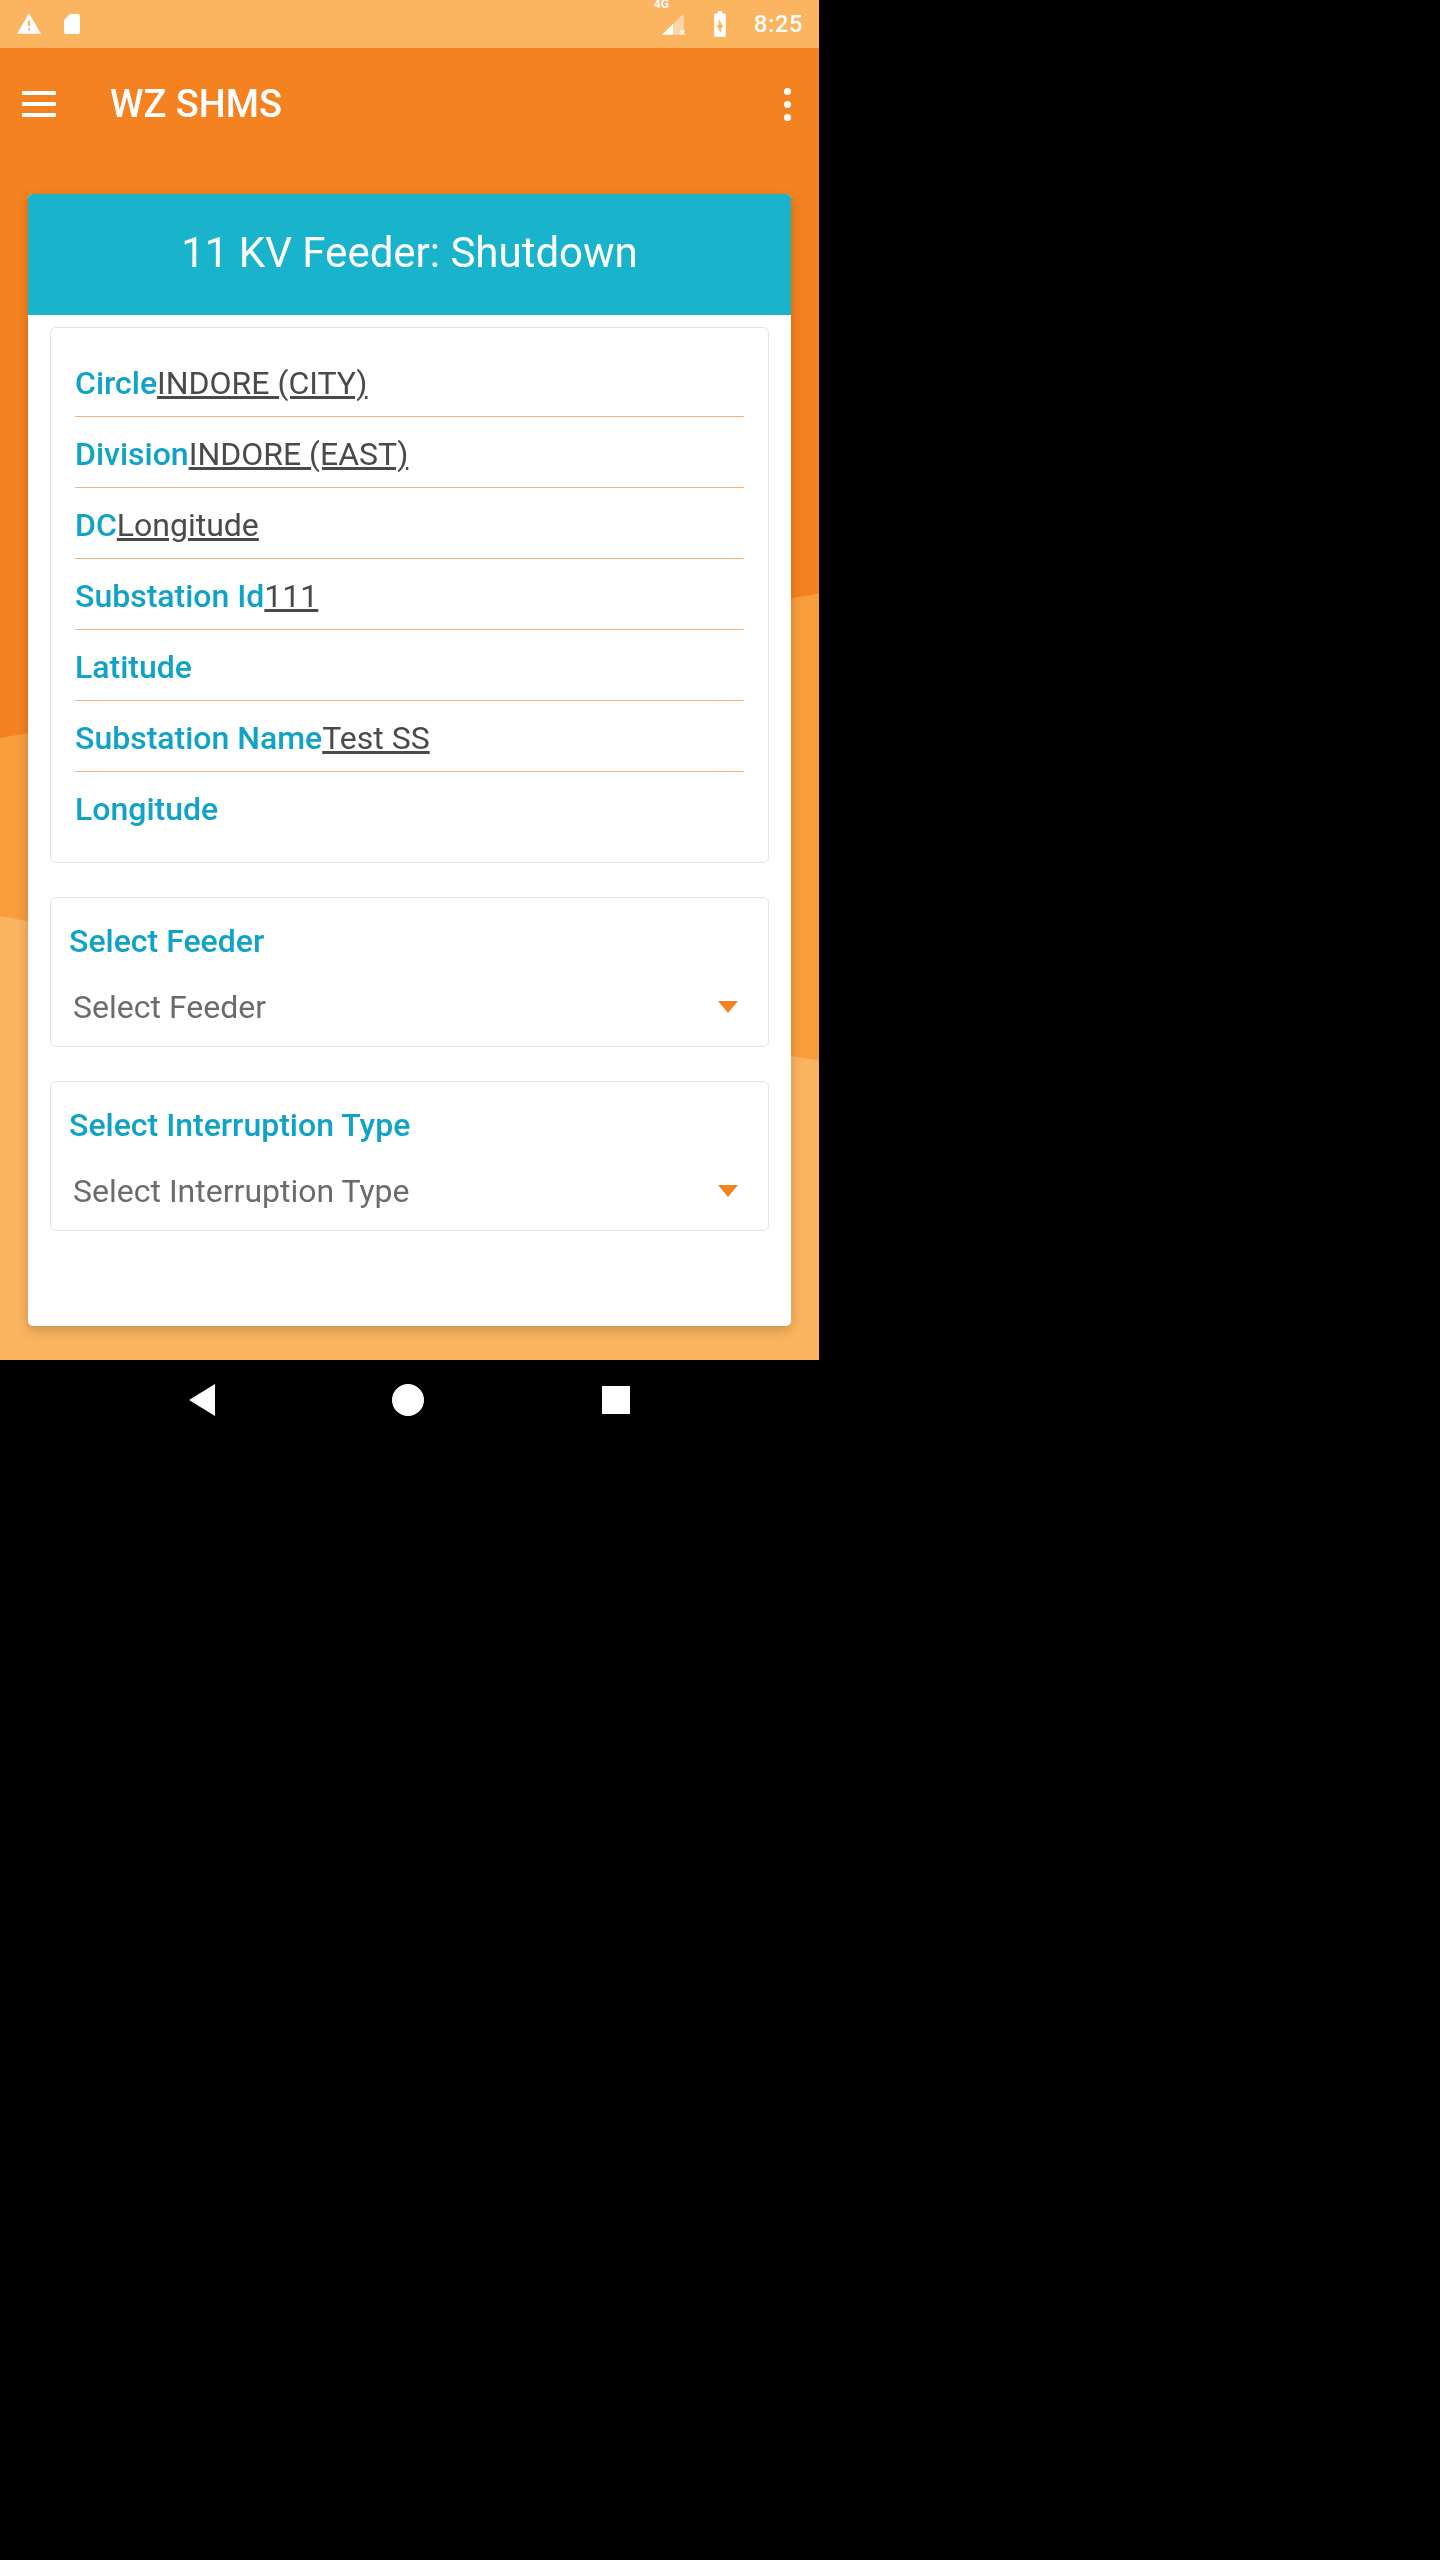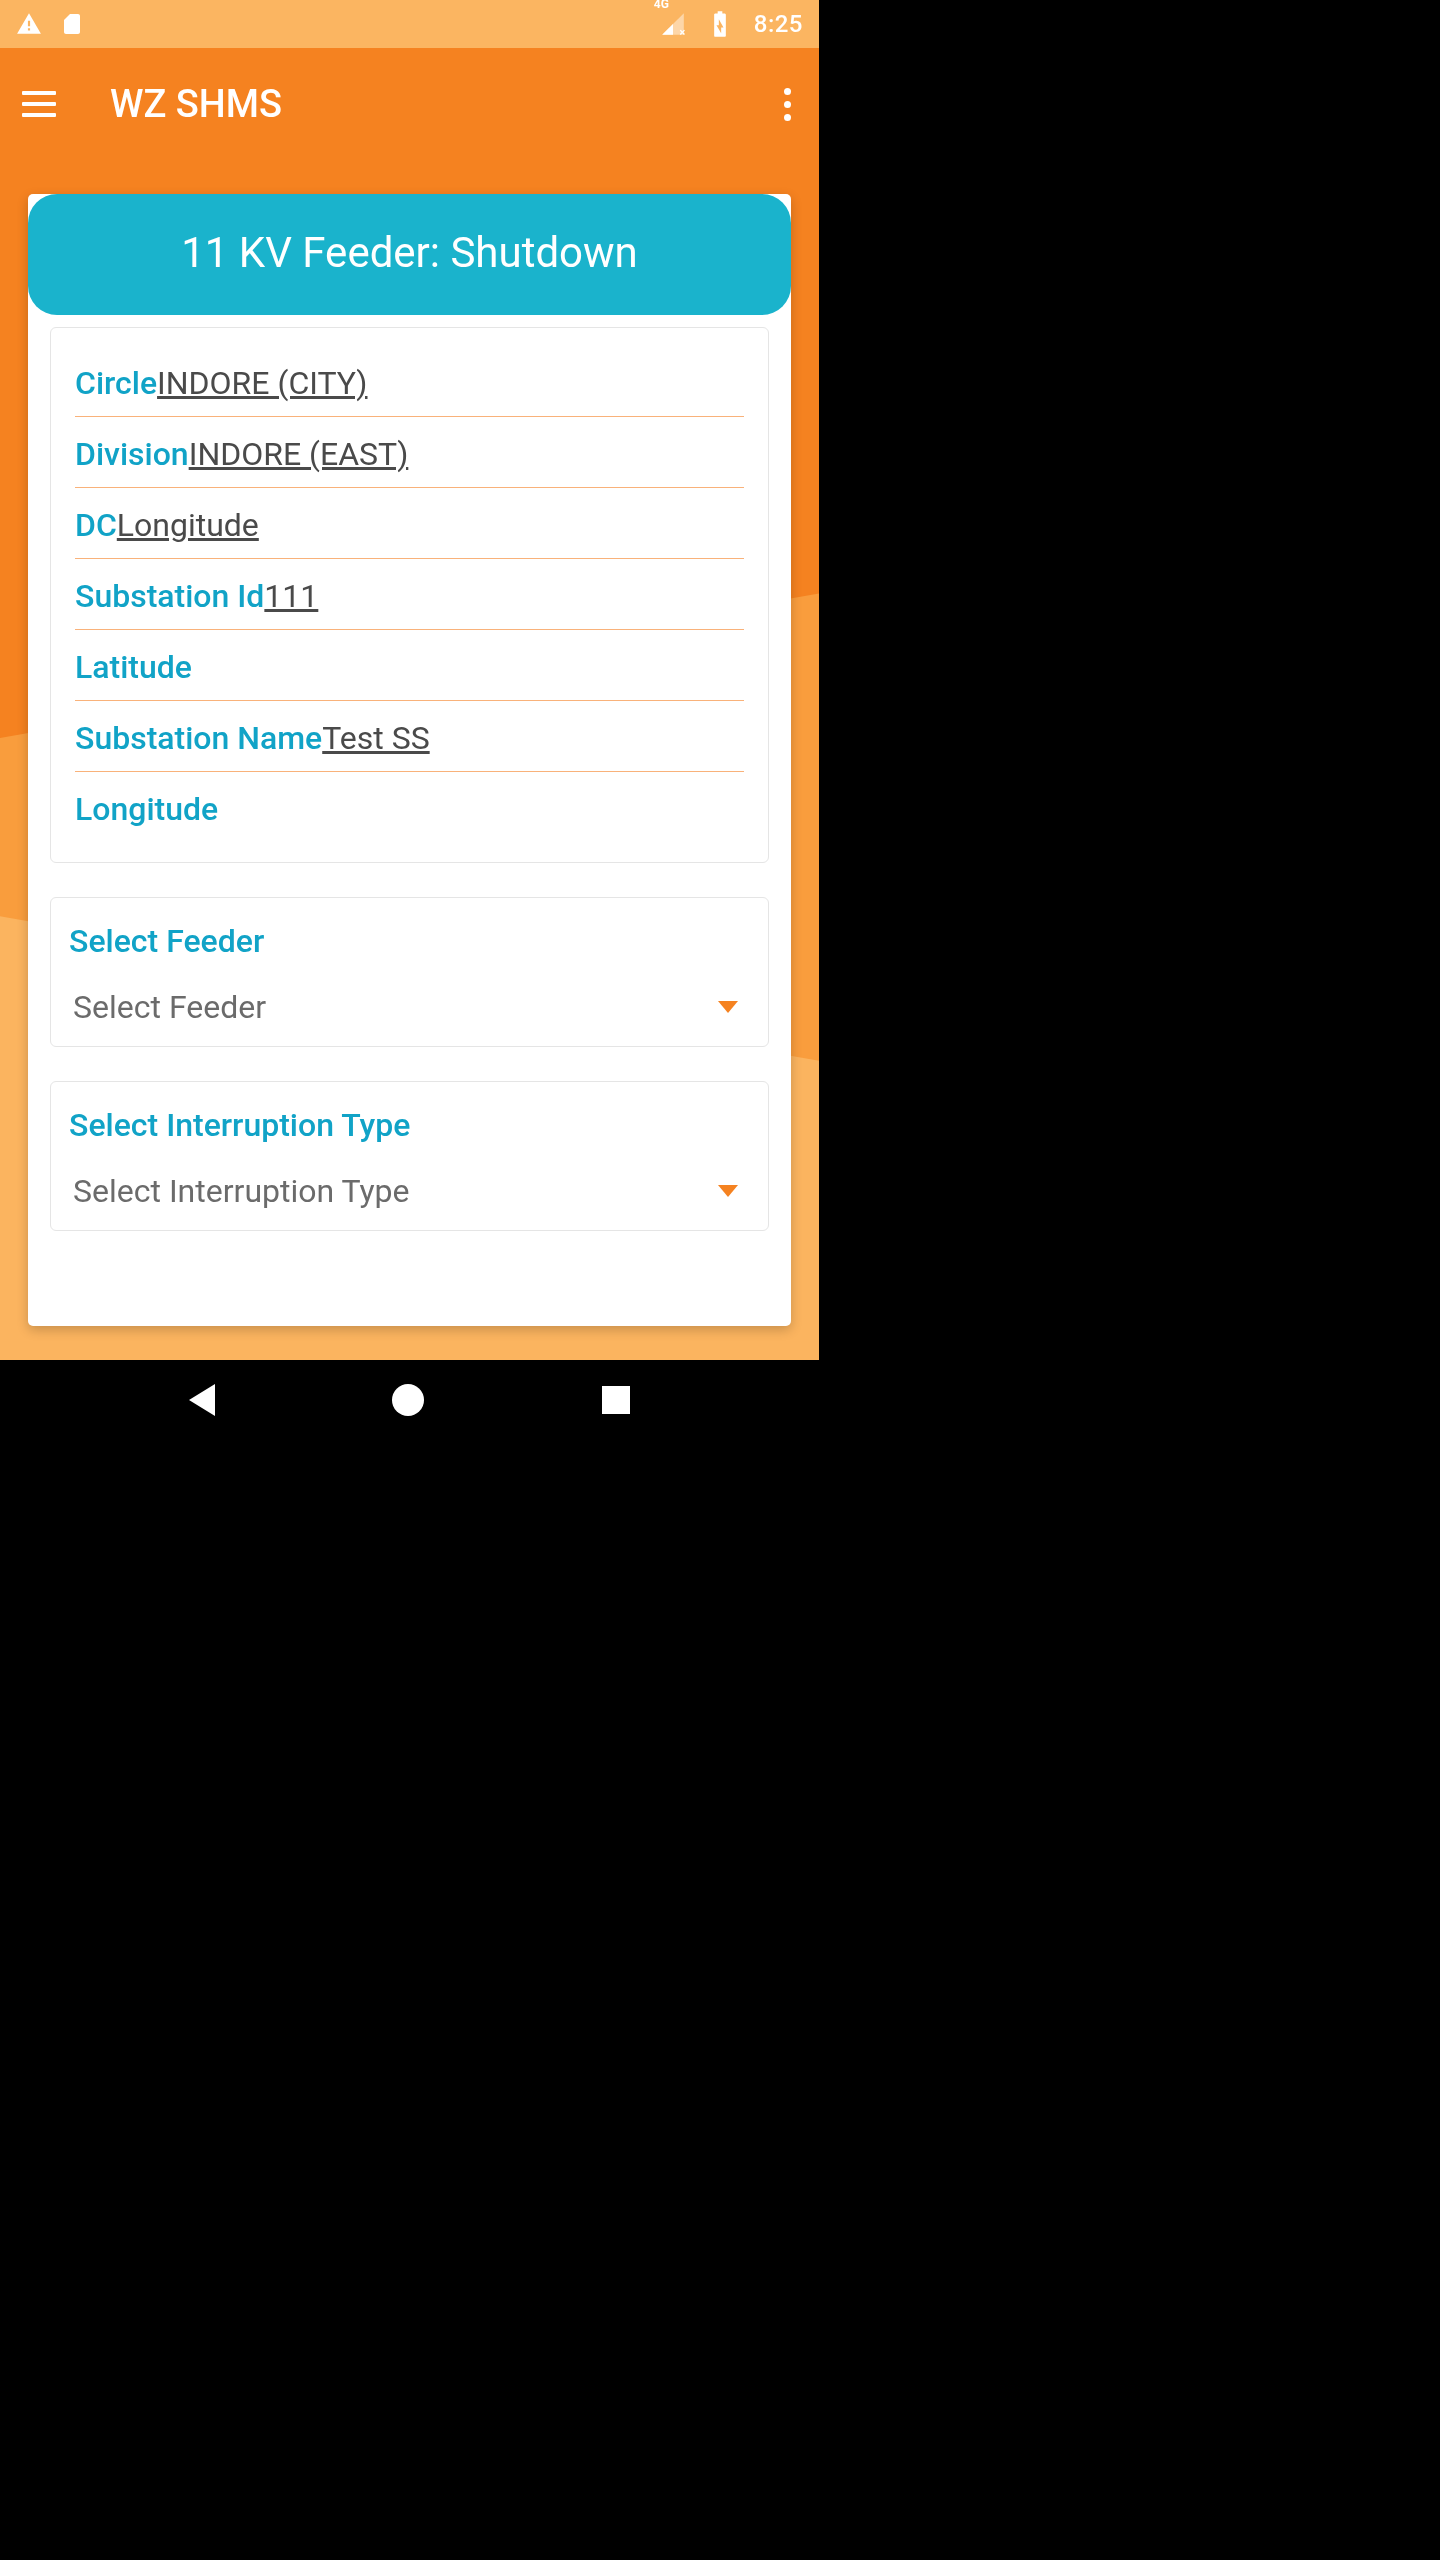--- a/index.html
+++ b/index.html
@@ -73,21 +73,20 @@
     display: flex;
     flex-direction: column;
   }
   .card-header {
     background: #1ab3cc;
     color: #fff;
     font-size: 42px;
     font-weight: 400;
     text-align: center;
     padding: 34px 10px 38px 10px;
-    border-radius: 29px;
   }
   .card-body { padding: 12px 22px 0 22px; flex: 1; }
 
   .section {
     border: 1px solid #e5e5e5;
     border-radius: 6px;
     padding: 18px 24px 16px 24px;
     margin-bottom: 34px;
   }
   .section.dropdown { padding: 14px 18px 16px 18px; }

